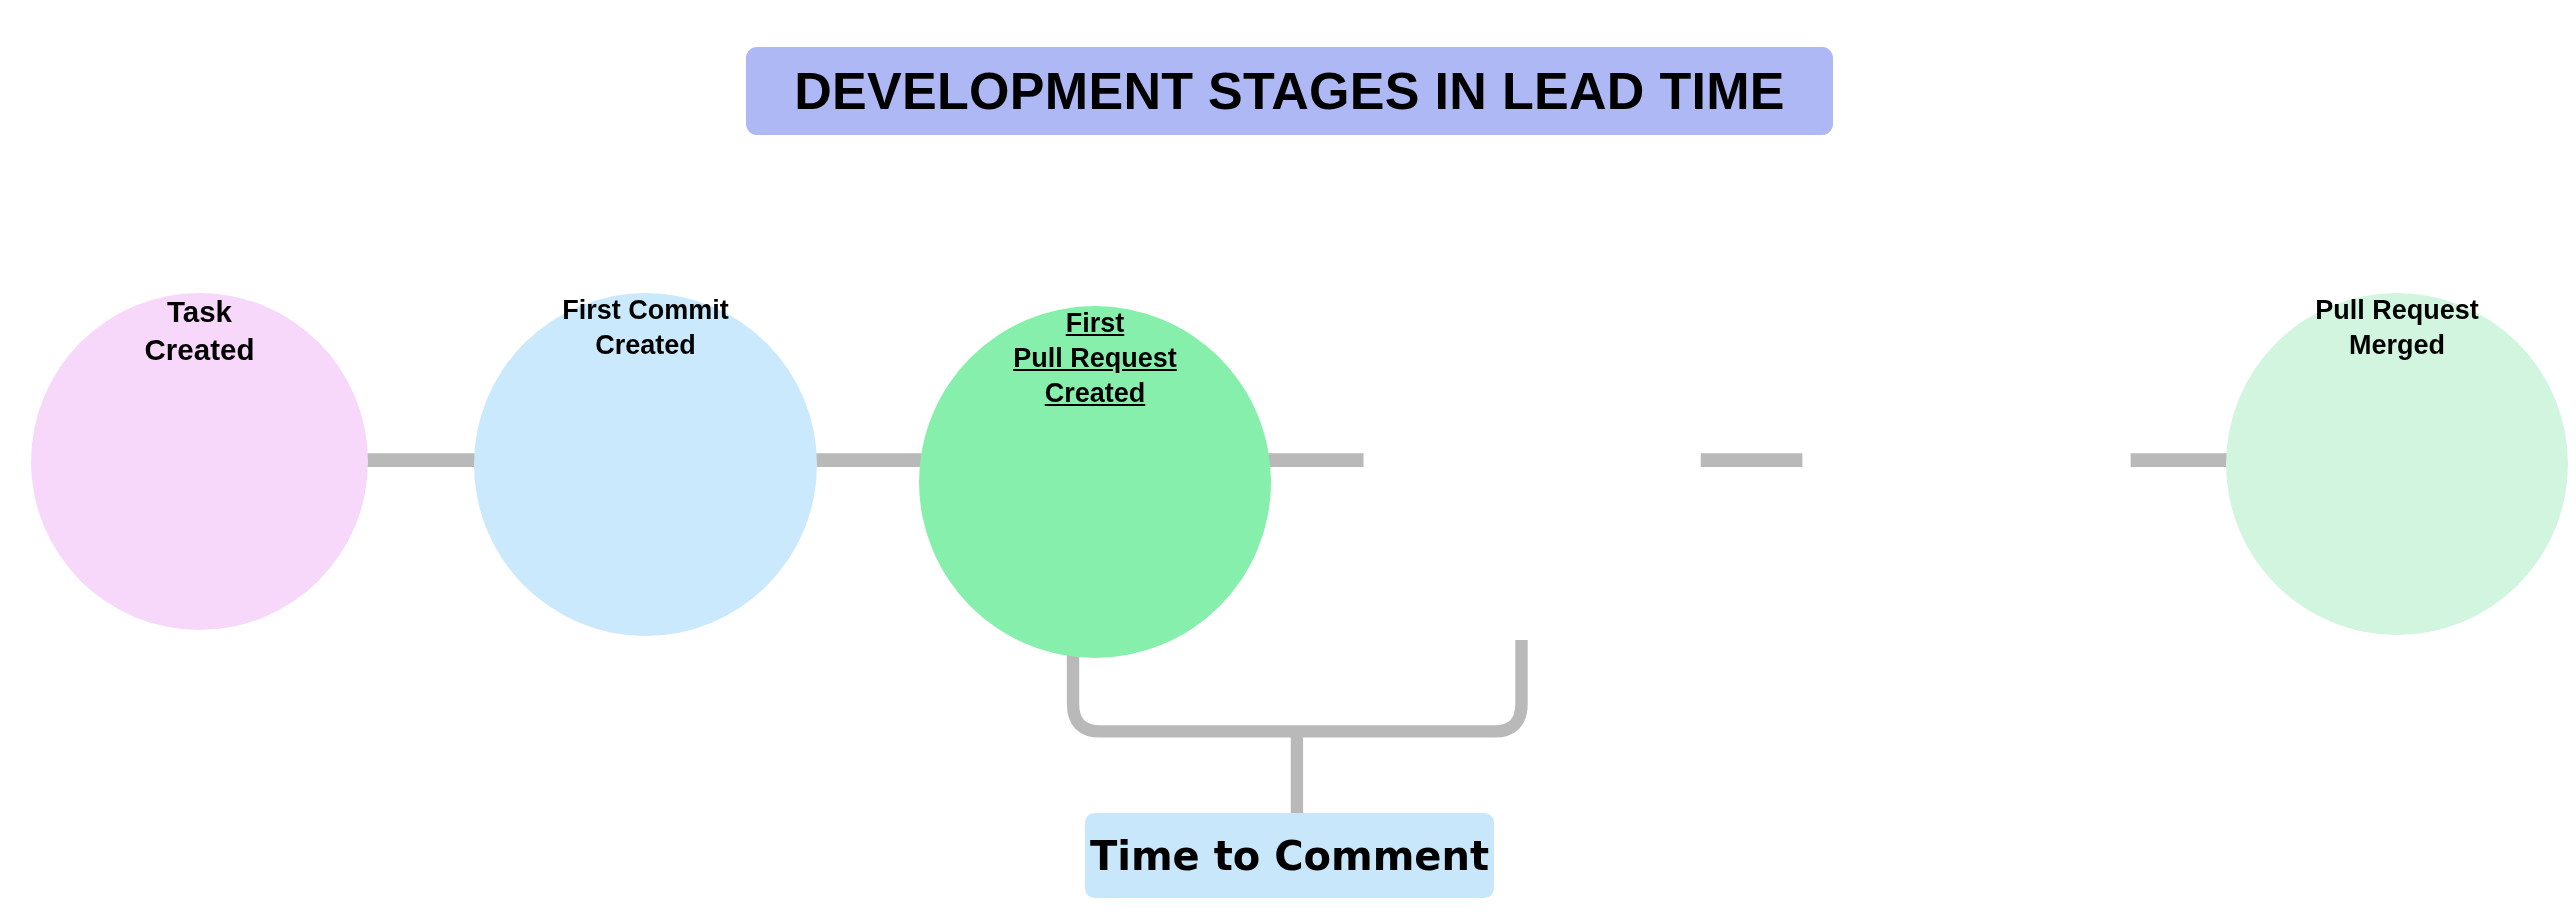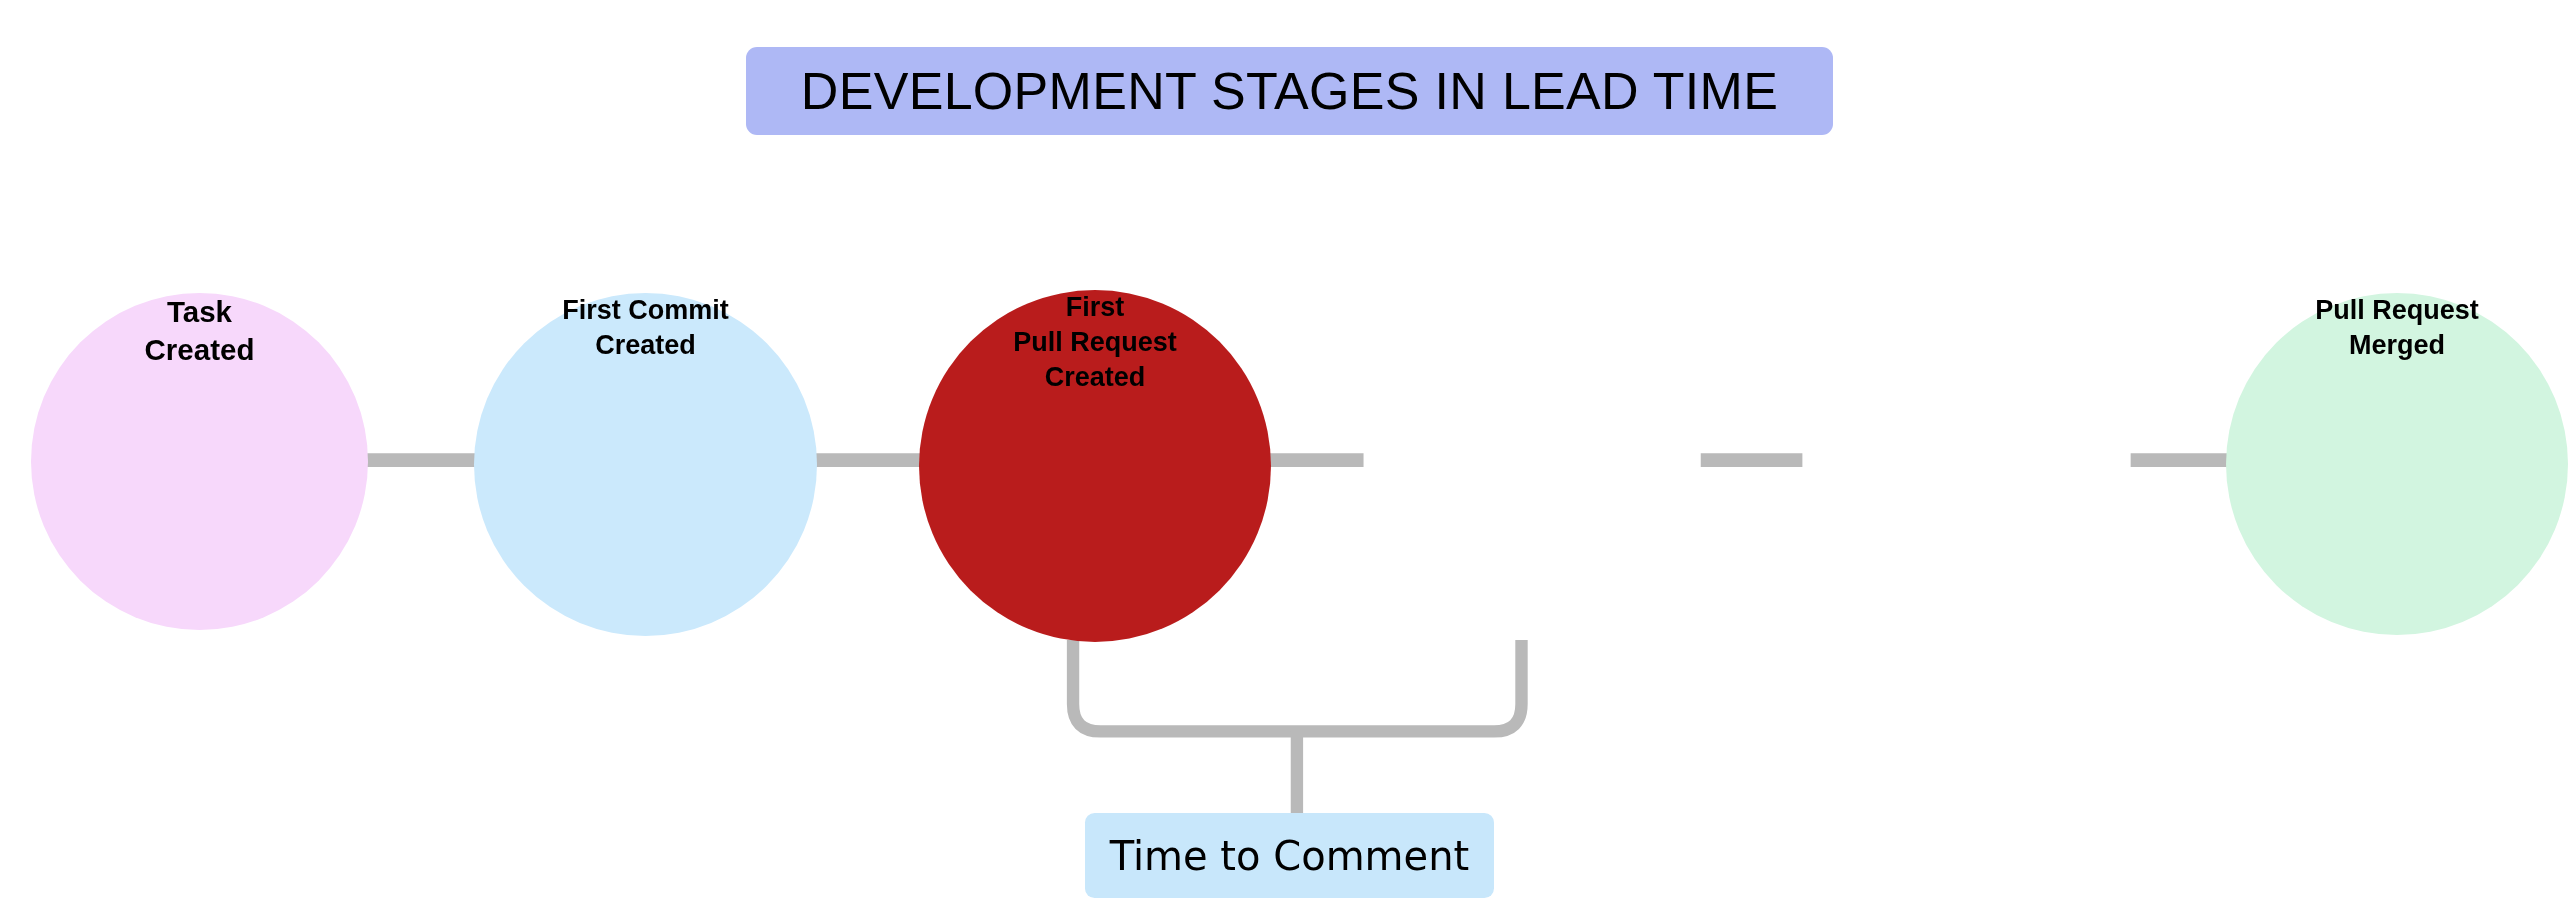--- a/index.html
+++ b/index.html
@@ -31,21 +31,21 @@
     background: #aeb8f5;
     border-radius: 11px;
     display: flex;
     align-items: center;
     justify-content: center;
     box-sizing: border-box;
   }
   .title-text {
     font-family: "Liberation Sans", sans-serif;
     font-size: 52px;
-    font-weight: 400;
+    font-weight: 700;
     color: #000000;
     letter-spacing: 0.3px;
     white-space: nowrap;
     line-height: 1;
   }
 
   
   #wires {
     position: absolute;
     left: 0;
@@ -69,21 +69,21 @@
     font-family: "Liberation Sans", sans-serif;
     font-weight: bold;
     color: #000000;
     line-height: 1.30;
     white-space: pre-line;
     padding: 0 18px;
   }
 
   .stage.s0 { left: 31px;   top: 293px; width: 337px; height: 337px; background: #f7d8fb; }
   .stage.s1 { left: 474px;  top: 293px; width: 343px; height: 343px; background: #cbe9fc; }
-  .stage.s2 { left: 919px; top: 290px; width: 352px; height: 352px; background: #b91c1c; }
+  .stage.s2 { left: 919px; top: 306px; width: 352px; height: 352px; background: #86efac; text-decoration: underline; }
   .stage.s3 { left: 1355px; top: 287px; width: 352px; height: 352px; background: #cbe9fc; }
   .stage.s4 { left: 1794px; top: 293px; width: 342px; height: 342px; background: #cbe9fc; }
   .stage.s5 { left: 2226px; top: 293px; width: 342px; height: 342px; background: #d2f5e0; }
 
   .stage.s0 .stage-label { font-size: 29.5px; }
   .stage.s1 .stage-label { font-size: 27px; }
   .stage.s2 .stage-label { font-size: 27px; }
   .stage.s3 .stage-label { font-size: 27px; }
   .stage.s4 .stage-label { font-size: 27px; }
   .stage.s5 .stage-label { font-size: 27px; }
@@ -98,21 +98,21 @@
     background: #c8e7fb;
     border-radius: 9.6px;
     display: flex;
     align-items: center;
     justify-content: center;
     box-sizing: border-box;
   }
   .metric-label {
     font-family: "DejaVu Sans", sans-serif;
     font-size: 40px;
-    font-weight: 400;
+    font-weight: 700;
     color: #000000;
     white-space: nowrap;
     line-height: 1;
   }
 </style>
 </head>
 <body>
 
 <div id="canvas">
 

